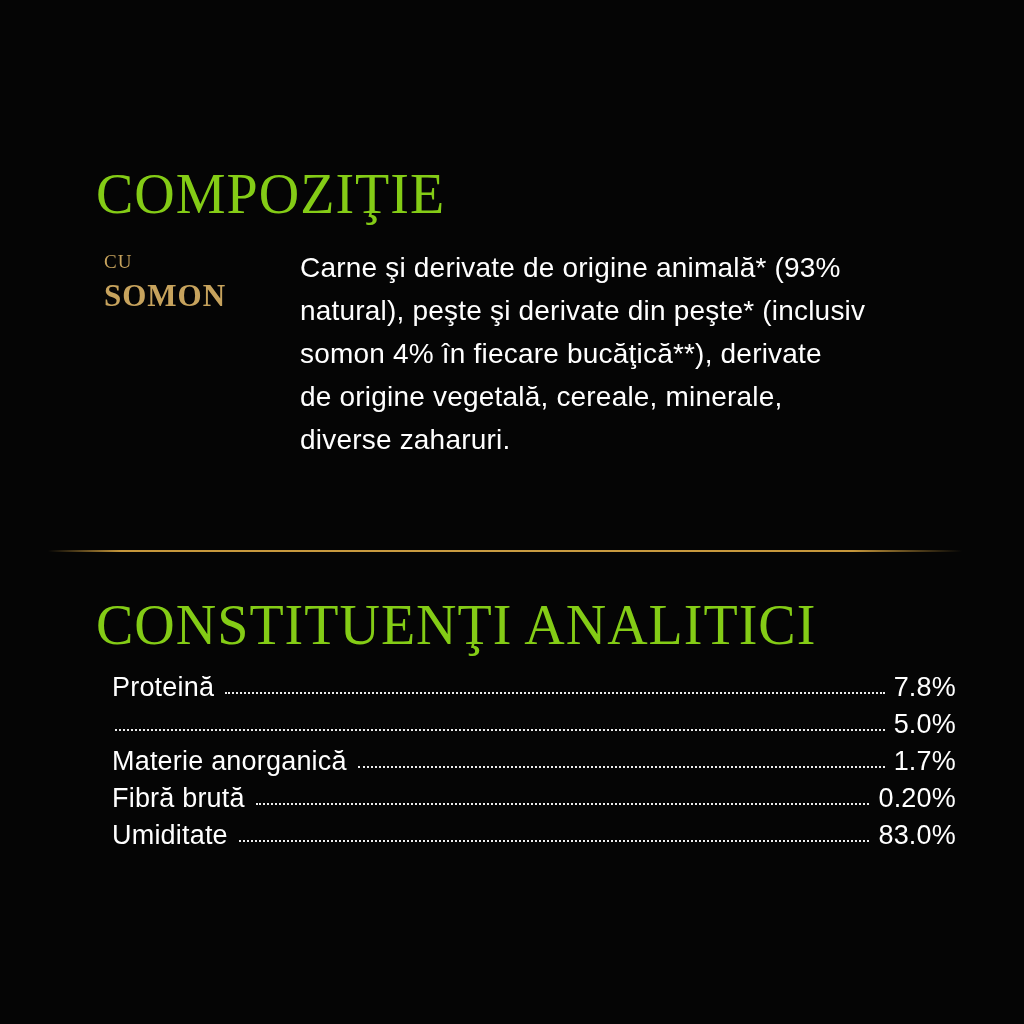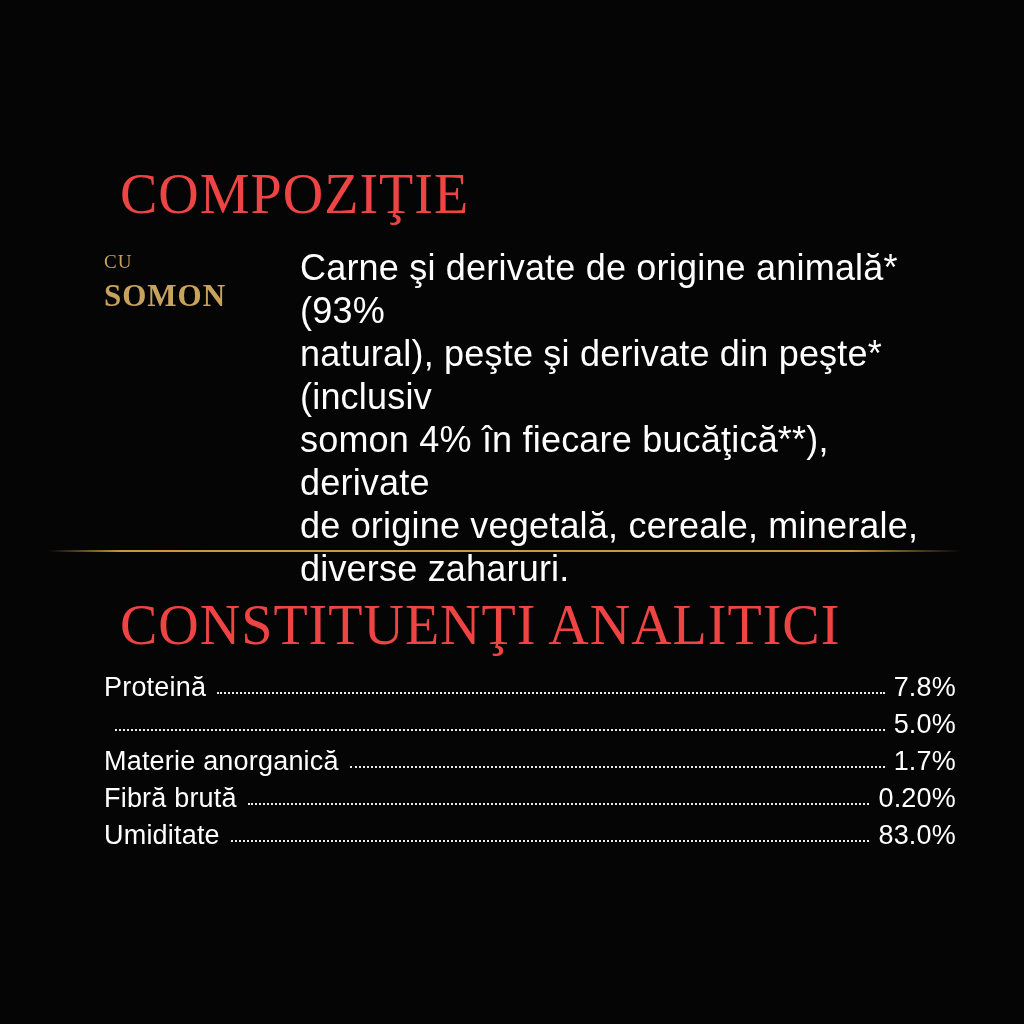--- a/index.html
+++ b/index.html
@@ -10,22 +10,22 @@
   .canvas {
     position: relative;
     width: 1024px;
     height: 1024px;
     background: #050505;
     overflow: hidden;
     font-family: "Liberation Sans", sans-serif;
   }
   .gold-heading {
     position: absolute;
-    left: 120px;
-    color: #ef4444;
+    left: 96px;
+    color: #84cc16;
     font-family: "Liberation Serif", serif;
     font-weight: 400;
     letter-spacing: 1px;
     white-space: nowrap;
     line-height: 1;
   }
   #composition-title { top: 128px; font-size: 56px; }
   #analysis-title    { top: 585px; font-size: 56px; margin-top: 12px; }
 
   .variant {
@@ -38,21 +38,21 @@
   }
   .variant .prefix { display: block; font-size: 19px; letter-spacing: 1px; margin-bottom: 9px; }
   .variant .name   { display: block; font-size: 31px; letter-spacing: 1px; font-weight: bold; }
 
   .composition-text {
     position: absolute;
     left: 300px;
     top: 246px;
     width: 650px;
     color: #ffffff;
-    font-size: 36px;
+    font-size: 28px;
     line-height: 43px;
     white-space: pre-line;
     letter-spacing: 0.2px;
   }
 
   .divider {
     position: absolute;
     left: 48px;
     top: 550px;
     width: 914px;
@@ -73,21 +73,21 @@
   }
   .row {
     display: flex;
     align-items: baseline;
     height: 27px;
     margin-bottom: 10px;
     color: #ffffff;
     font-size: 27px;
     letter-spacing: 0.2px;
   }
-  .row .label { white-space: nowrap; }
+  .row .label { white-space: nowrap; margin-left: 8px; }
   .row .dots {
     flex: 1;
     align-self: flex-end;
     margin: 0 9px 5px 11px;
     border-bottom: 2px dotted #ececec;
     height: 0;
   }
   .row .value { white-space: nowrap; }
 
   .footnotes {

